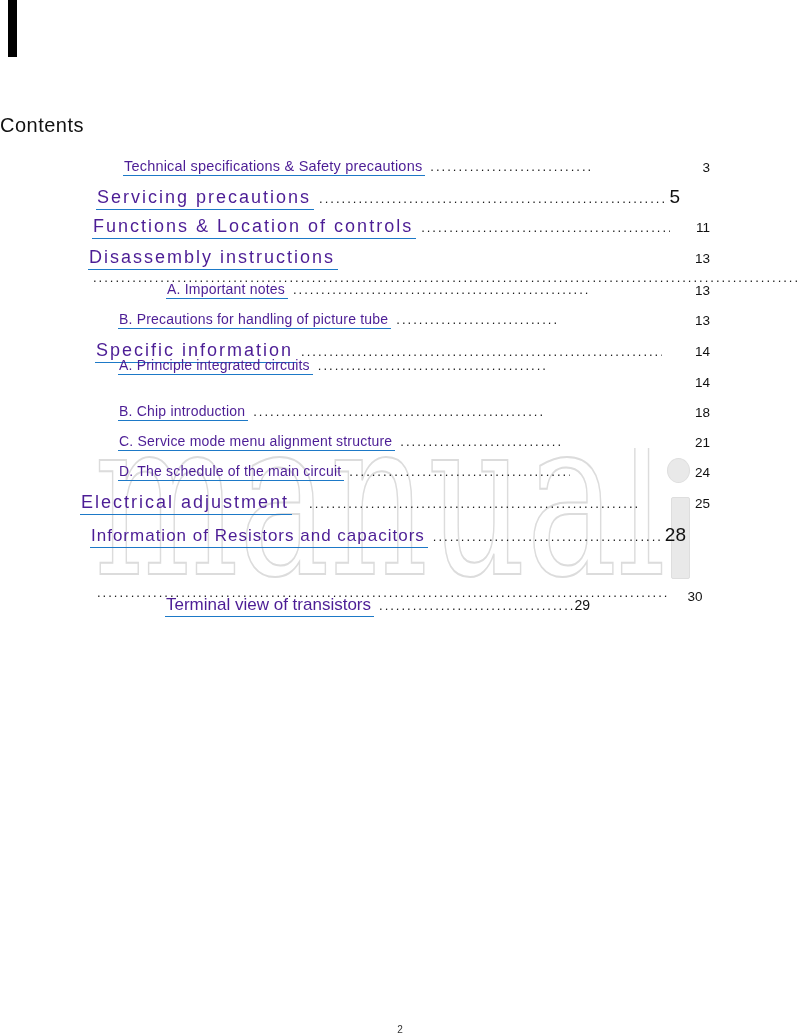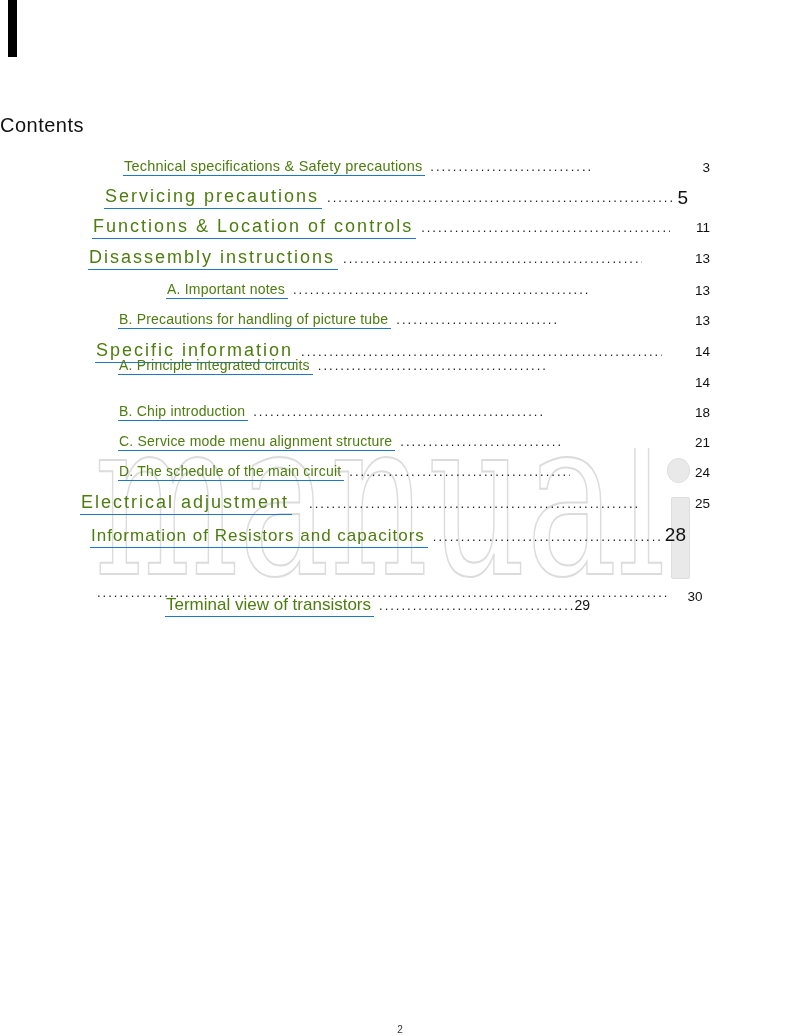--- a/index.html
+++ b/index.html
@@ -13,39 +13,39 @@
   .title{position:absolute;left:0;top:114px;width:784px;
          font-size:20px;color:#111;letter-spacing:0.5px;}
   
   .wm-svg{position:absolute;left:92px;top:448px;width:580px;height:140px;overflow:hidden;}
   .wm-dot{position:absolute;left:667px;top:458px;width:23px;height:25px;border-radius:50%;
           background:#e9e9e9;border:1px solid #dedede;box-sizing:border-box;}
   .wm-stem{position:absolute;left:671px;top:497px;width:19px;height:82px;border-radius:2px;
            background:#e9e9e9;border:1px solid #dedede;box-sizing:border-box;}
   
   .row{position:absolute;display:flex;align-items:baseline;white-space:nowrap;}
-  .link{color:#4d7c0f;text-decoration:none;border-bottom:1.5px solid #1d79c7;
+  .link{color:#4c1d95;text-decoration:none;border-bottom:1.5px solid #1d79c7;
         padding:0 3px 1px 1px;white-space:nowrap;}
   .dots{flex:1 1 auto;overflow:hidden;white-space:nowrap;font-size:13px;
         letter-spacing:2px;color:#1a1a1a;padding-left:5px;}
   .big  .link{font-size:18px;letter-spacing:2px;}
   .big2 .link{font-size:17px;letter-spacing:1px;}
   .sub  .link{font-size:14px;letter-spacing:0.2px;}
   .sm   .link{font-size:17px;letter-spacing:0px;margin-top:39px;}
   .r1 .link{font-size:14.5px;letter-spacing:0.2px;}
   .inline-num{color:#111;margin-left:1px;}
   .inline-big{font-size:19px;}
   .inline-sm{font-size:14px;}
   .colnum{position:absolute;left:680px;width:30px;text-align:right;
           font-size:13.5px;color:#111;}
   
   .r1 {left:123px;top:158px;width:467px;}
-  .r2 {left:104px; top:186px;width:584px;align-items:center;}
+  .r2 {left:96px; top:186px;width:584px;}
   .r3 {left:92px; top:216px;width:578px;}
-  .r4 {left:88px; top:247px;width:554px;}
+  .r4 {left:88px; top:247px;width:554px;flex-direction:column;}
   .r5 {left:118px;top:281px;width:422px;margin-left:48px;}
   .r6 {left:118px;top:311px;width:440px;}
   .r7 {left:95px; top:340px;width:567px;}
   .r8 {left:118px;top:357px;width:430px;}
   .r9 {left:118px;top:403px;width:424px;}
   .r10{left:118px;top:433px;width:444px;}
   .r11{left:118px;top:463px;width:452px;}
   .r12{left:80px; top:492px;width:560px;gap:12px;}
   .r13{left:90px; top:524px;width:596px;}
   .r14{left:165px;top:556px;width:425px;}

